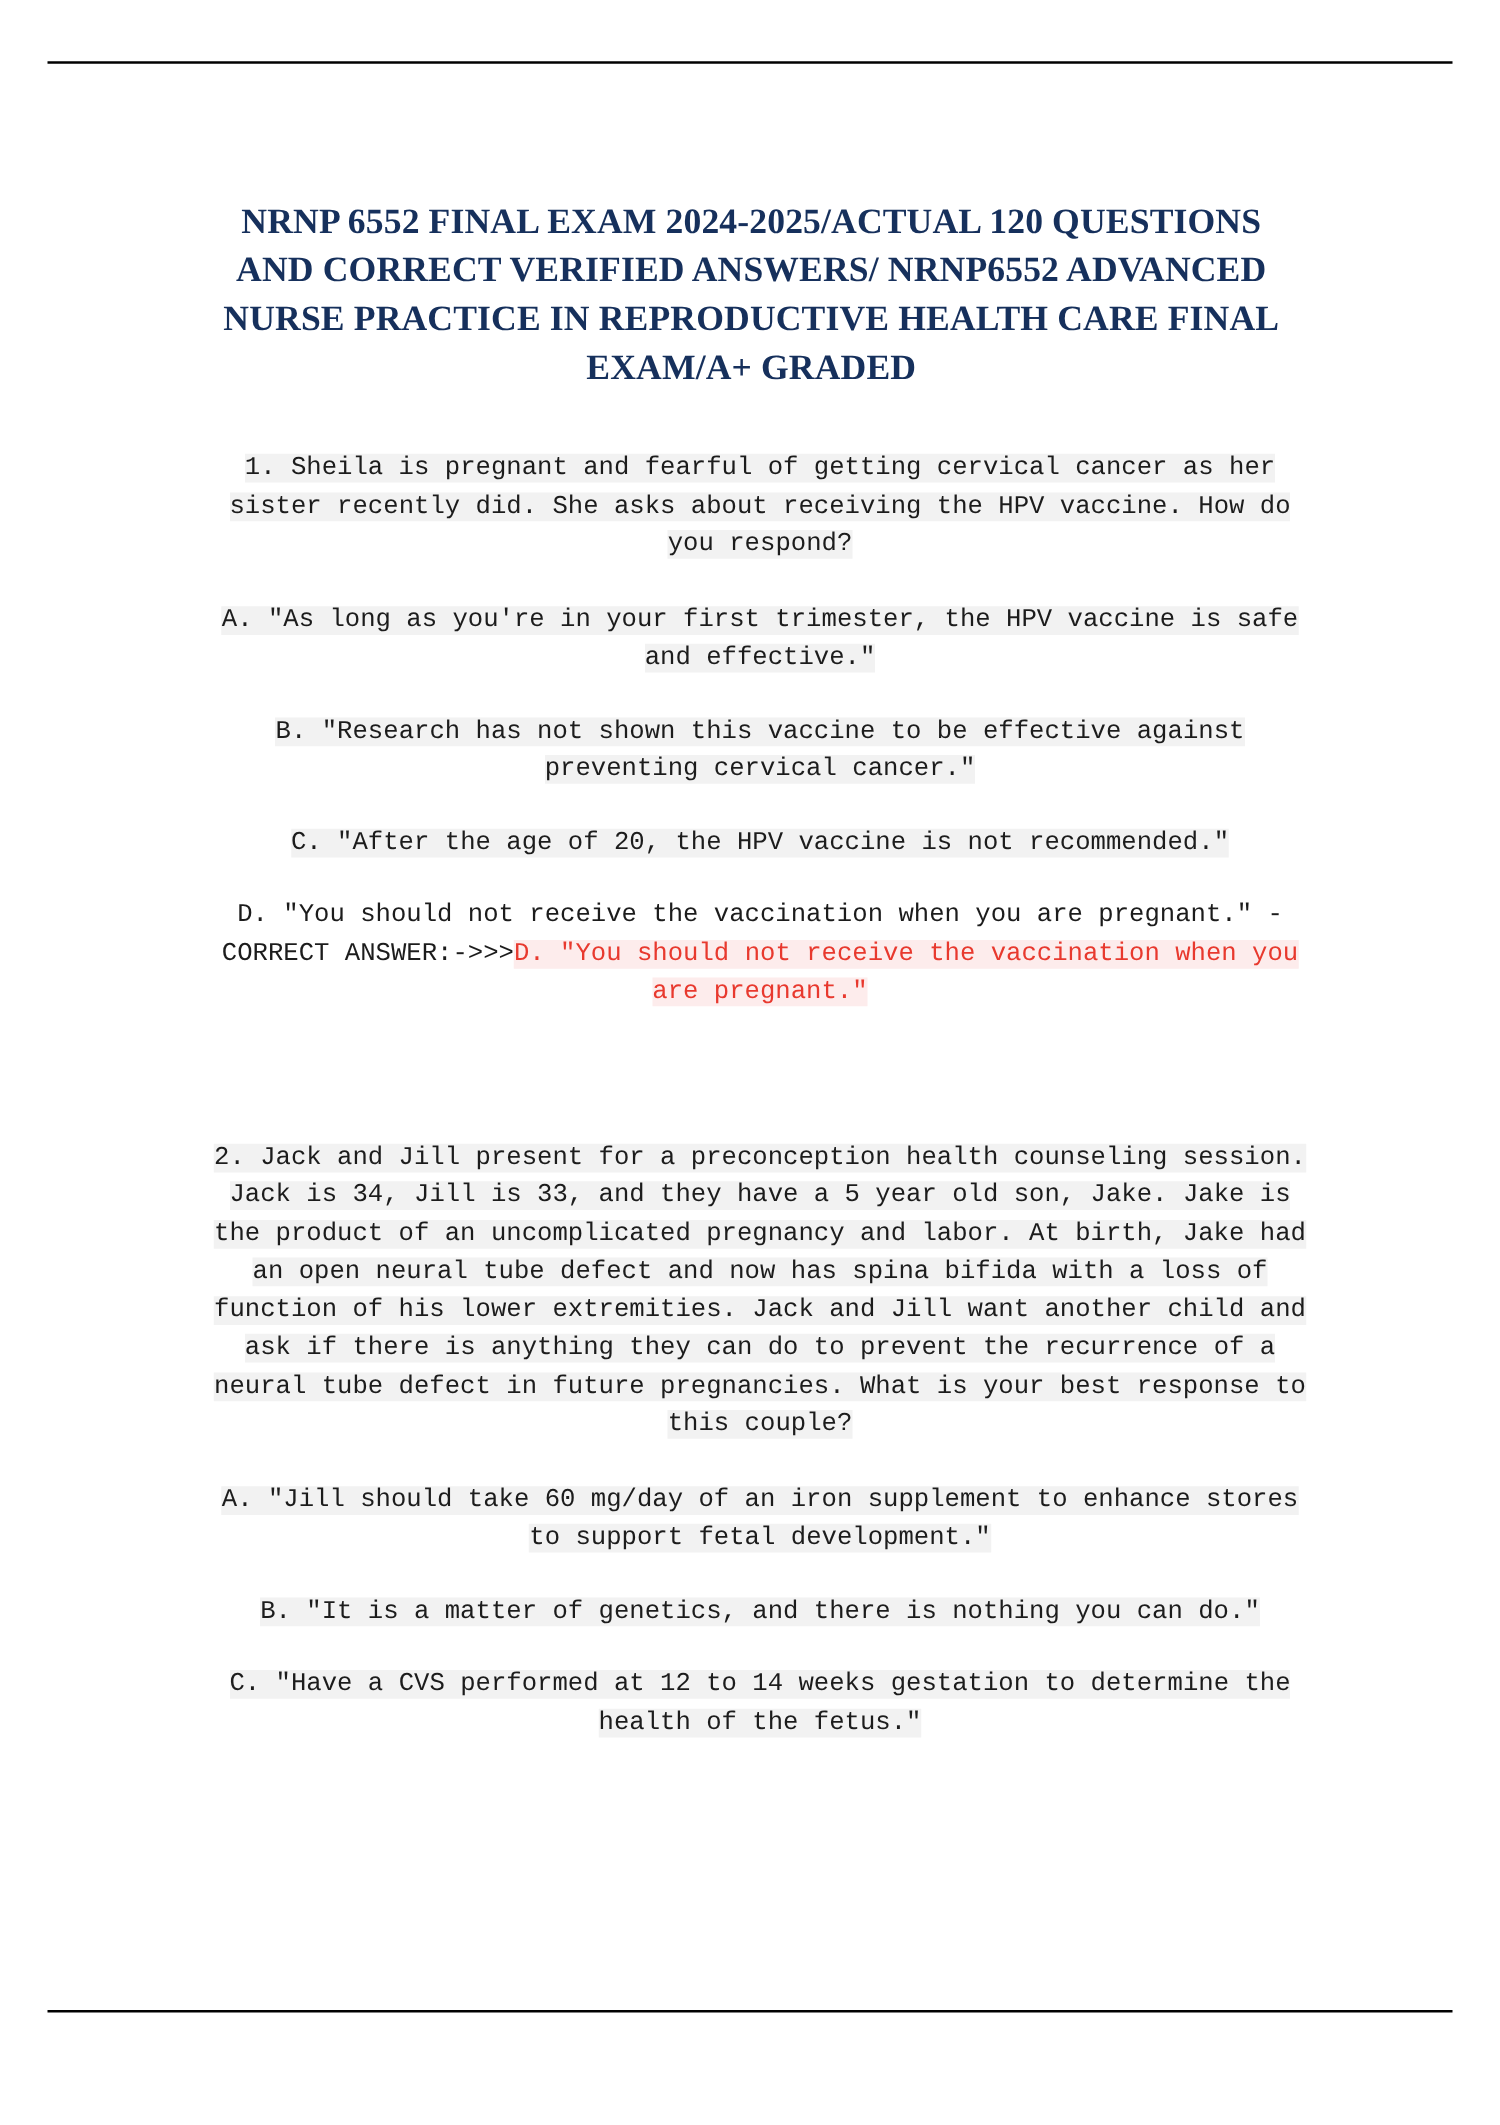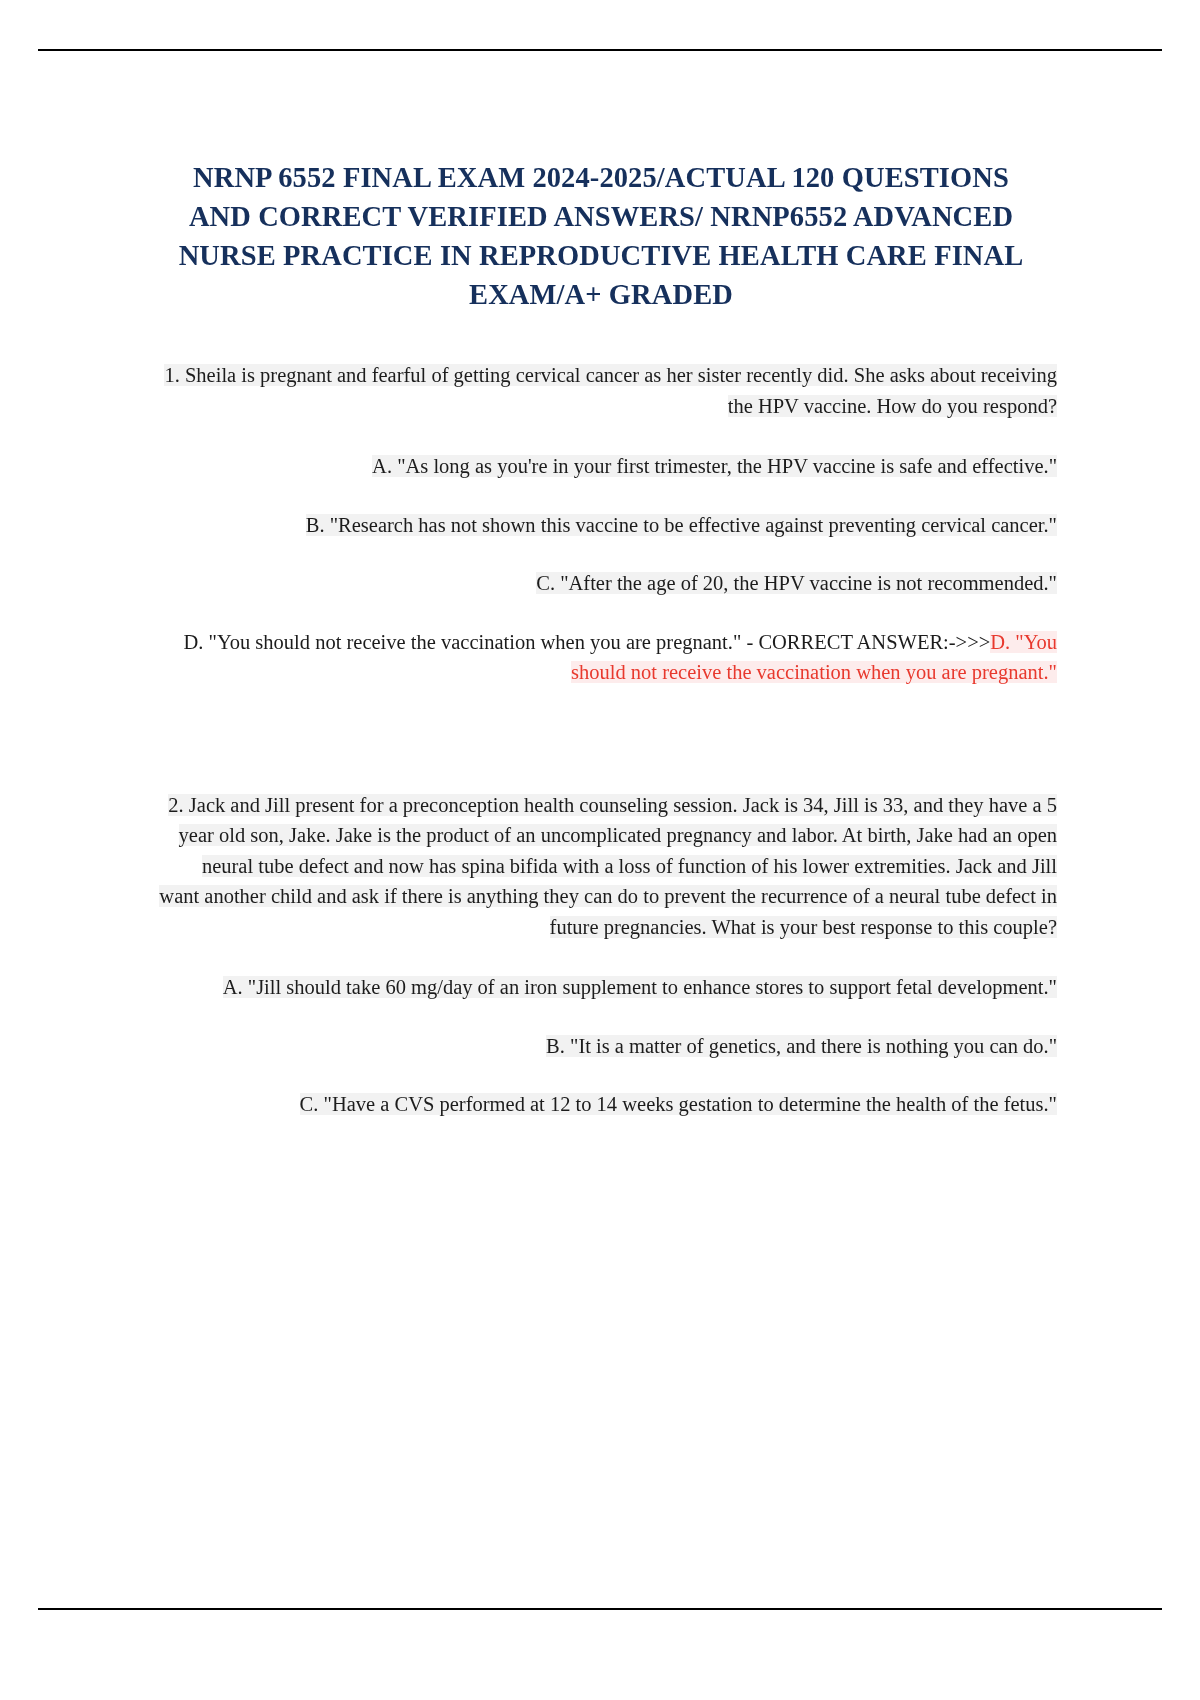--- a/index.html
+++ b/index.html
@@ -50,21 +50,22 @@
     margin: 0 0 46px 0;
     padding: 0 22px;
     letter-spacing: 0.1px;
   }
 
   .block {
     font-size: 20.5px;
     line-height: 30.5px;
     color: #1c1c1c;
     margin: 0 0 28px 14px;
-    text-align: right;
+    text-align: center;
+    font-family: Liberation Mono, monospace;
   }
   .block .hl {
     background: #f2f2f2;
   }
   .block.q {
     margin-bottom: 30px;
   }
   .gap {
     height: 74px;
   }

